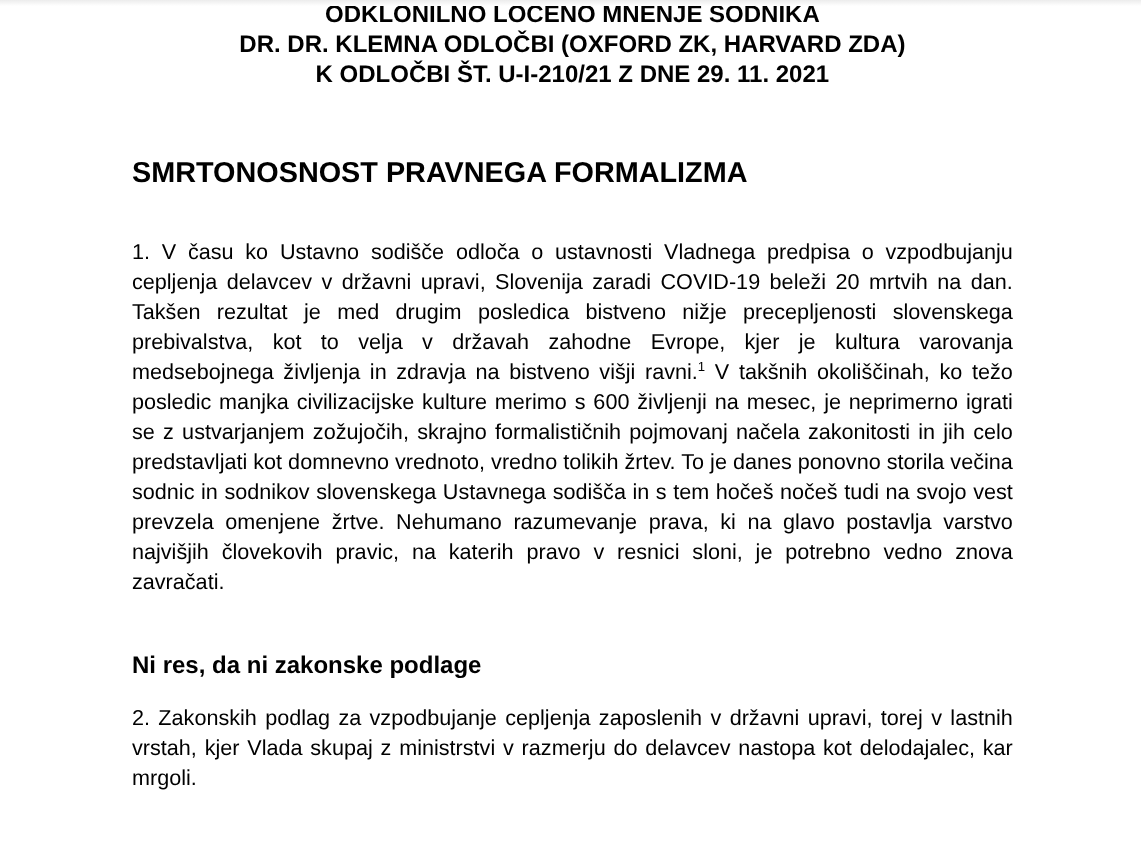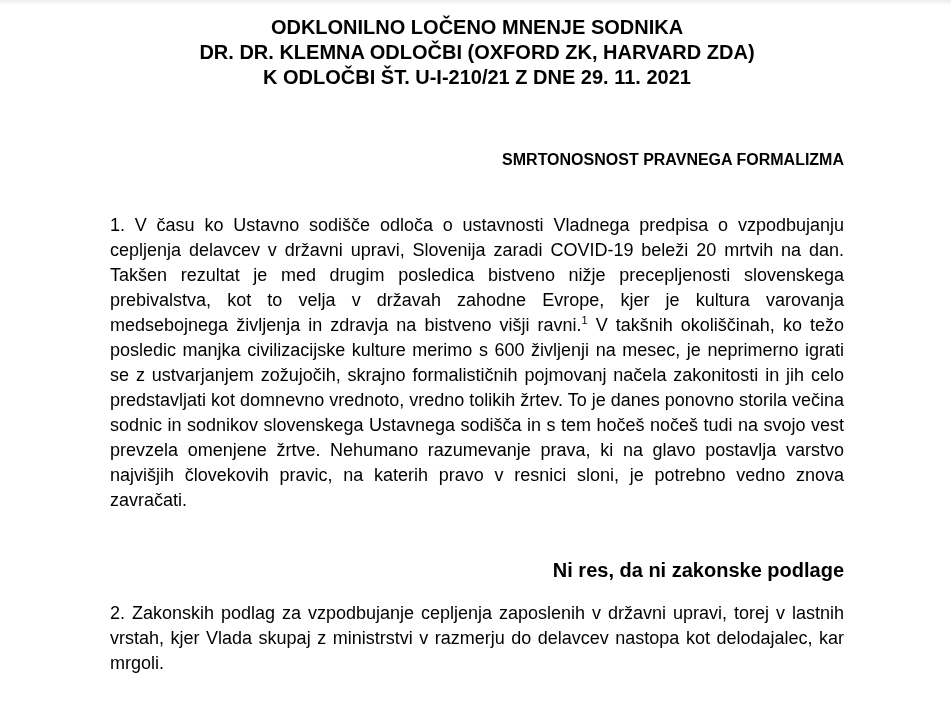--- a/index.html
+++ b/index.html
@@ -19,44 +19,43 @@
     position: absolute;
     top: 0; left: 0; right: 0;
     height: 5px;
     background: linear-gradient(#ececec, #ffffff);
   }
   .page {
     box-sizing: border-box;
     padding: 0 107px 0 110px;
   }
   .doc-header {
-    margin-top: 15px;
     text-align: center;
     font-weight: bold;
     font-size: 20px;
     line-height: 25px;
   }
   .doc-header p { margin: 0; }
   .doc-title {
     margin: 55px 0 0 0;
-    text-align: right;
+    text-align: left;
     font-weight: bold;
-    font-size: 16px;
+    font-size: 24px;
     line-height: 30px;
   }
   .body-paragraph {
     margin: 0;
     font-size: 18px;
     line-height: 25px;
     text-align: justify;
   }
   .paragraph-1 { margin-top: 38px; }
   .section-heading {
     margin: 45px 0 0 0;
-    text-align: right;
+    text-align: left;
     font-weight: bold;
     font-size: 20px;
     line-height: 25px;
   }
   .paragraph-2 { margin-top: 18px; }
   sup.footnote-ref {
     font-size: 11px;
     line-height: 0;
     vertical-align: super;
   }

